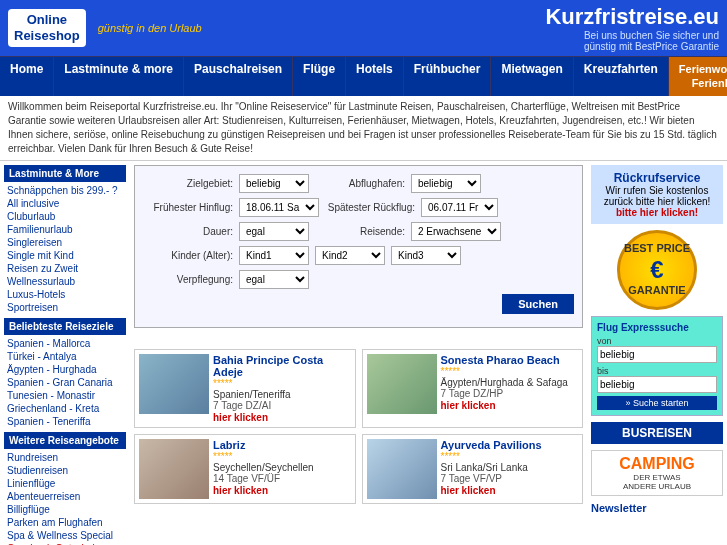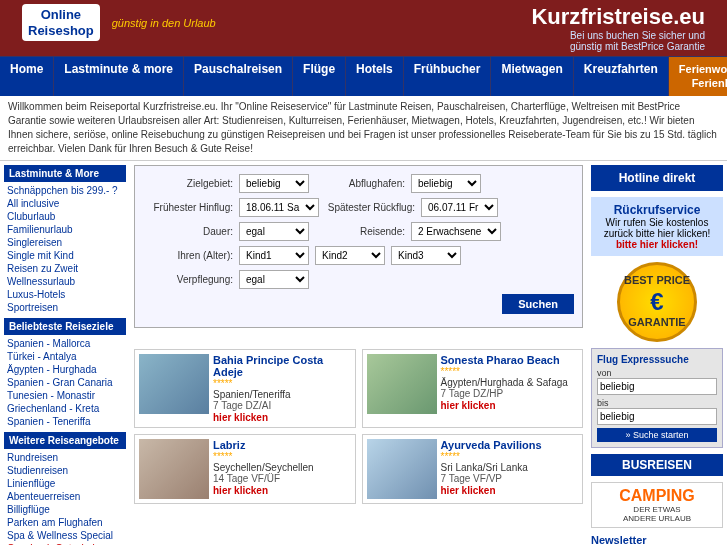--- a/index.html
+++ b/index.html
@@ -1,19 +1,19 @@
 <!DOCTYPE html>
 <html><head>
   <meta charset="utf-8">
   <style>
     * { margin: 0; padding: 0; box-sizing: border-box; }
     body { font-family: Arial, sans-serif; font-size: 11px; background: #fff; width: 727px; overflow-x: hidden; }
 
     
-    #header { background: #7f1d1d; display: flex; align-items: flex-start; justify-content: space-between; padding: 4px 22px; }
+    #header { background: #1d4ed8; display: flex; align-items: center; justify-content: space-between; padding: 4px 8px; }
     #header-logo { display: flex; align-items: center; gap: 6px; }
     .online-reiseshop-box { background: #fff; border-radius: 4px; padding: 3px 6px; text-align: center; font-weight: bold; font-size: 10px; color: #003399; line-height: 1.2; }
     .online-reiseshop-box .shop-title { font-size: 13px; color: #003399; font-weight: bold; }
     .guenstig { color: #ffcc00; font-size: 11px; font-style: italic; margin-left: 6px; }
     #header-right { text-align: right; color: #fff; }
     #header-right h1 { font-size: 22px; font-weight: bold; color: #fff; }
     #header-right p { font-size: 10px; color: #cce0ff; }
 
     
     #nav { background: #003399; display: flex; align-items: stretch; border-top: 1px solid #336; }
@@ -57,21 +57,21 @@
     
     #right-sidebar { width: 140px; min-width: 140px; padding: 4px; }
     .hotline-box { background: #003399; color: #fff; text-align: center; padding: 6px; margin-bottom: 6px; }
     .hotline-title { font-size: 12px; font-weight: bold; color: #fff; }
     .rueckruf-box { background: #cce0ff; padding: 6px; margin-bottom: 6px; text-align: center; font-size: 10px; }
     .rueckruf-title { font-weight: bold; font-size: 12px; color: #003399; }
     .rueckruf-link { color: #cc0000; font-size: 10px; font-weight: bold; cursor: pointer; }
     .bestprice-circle { width: 80px; height: 80px; background: radial-gradient(circle, #ffdd00, #ffaa00); border-radius: 50%; margin: 6px auto; display: flex; flex-direction: column; align-items: center; justify-content: center; border: 3px solid #cc8800; }
     .bestprice-text { font-size: 11px; font-weight: bold; color: #333; text-align: center; line-height: 1.2; }
     .bestprice-euro { font-size: 24px; font-weight: bold; color: #003399; }
-    .express-box { background: #e5e5e5; border: 1px solid #aac; padding: 5px; margin-bottom: 6px; }
+    .express-box { background: #5eead4; border: 1px solid #aac; padding: 5px; margin-bottom: 6px; }
     .express-title { font-size: 10px; font-weight: bold; color: #003399; margin-bottom: 3px; }
     .express-label { font-size: 9px; color: #333; }
     .express-input { width: 100%; font-size: 10px; padding: 2px; border: 1px solid #aaa; margin-bottom: 3px; }
     .express-btn { background: #003399; color: #fff; font-size: 9px; border: none; padding: 2px 12px; cursor: pointer; width: 100%; }
     .busreisen-box { background: #003399; color: #fff; text-align: center; padding: 4px; margin-bottom: 6px; font-weight: bold; font-size: 12px; }
     .camping-box { background: #fff; border: 1px solid #ccc; padding: 4px; text-align: center; }
     .camping-text { font-size: 16px; font-weight: bold; color: #ff6600; }
     .camping-sub { font-size: 8px; color: #333; }
 
     .hotel-thumb-1 { background: linear-gradient(135deg, #8ab4c8, #5a7fa0); }
@@ -181,21 +181,21 @@
         <label class="form-label">Dauer:</label>
         <select class="form-select">
           <option>egal</option>
         </select>
         <label class="form-label">Reisende:</label>
         <select class="form-select">
           <option>2 Erwachsene</option>
         </select>
       </div>
       <div class="form-row">
-        <label class="form-label">Ihren (Alter):</label>
+        <label class="form-label">Kinder (Alter):</label>
         <select class="form-select">
           <option>Kind1</option>
         </select>
         <select class="form-select">
           <option>Kind2</option>
         </select>
         <select class="form-select">
           <option>Kind3</option>
         </select>
       </div>
@@ -253,23 +253,20 @@
           <div class="hotel-location">Sri Lanka/Sri Lanka</div>
           <div class="hotel-duration">7 Tage VF/VP</div>
           <a class="hotel-link">hier klicken</a>
         </div>
       </div>
 
     </div>
   </div>
 
   <div id="right-sidebar">
-    <div class="hotline-box">
-      <div class="hotline-title">Hotline direkt</div>
-    </div>
     <div class="rueckruf-box">
       <div class="rueckruf-title">Rückrufservice</div>
       <p>Wir rufen Sie kostenlos zurück bitte hier klicken!</p>
       <span class="rueckruf-link">bitte hier klicken!</span>
     </div>
     <div class="bestprice-circle">
       <div class="bestprice-text">BEST PRICE</div>
       <div class="bestprice-euro">€</div>
       <div class="bestprice-text">GARANTIE</div>
     </div>

